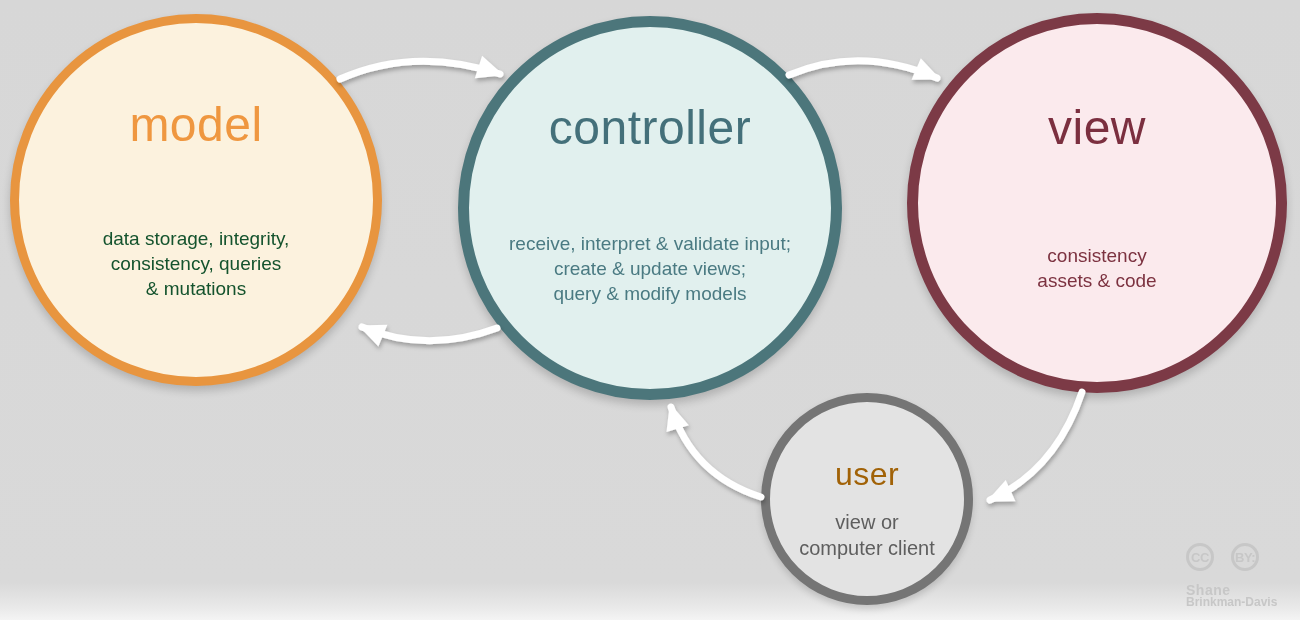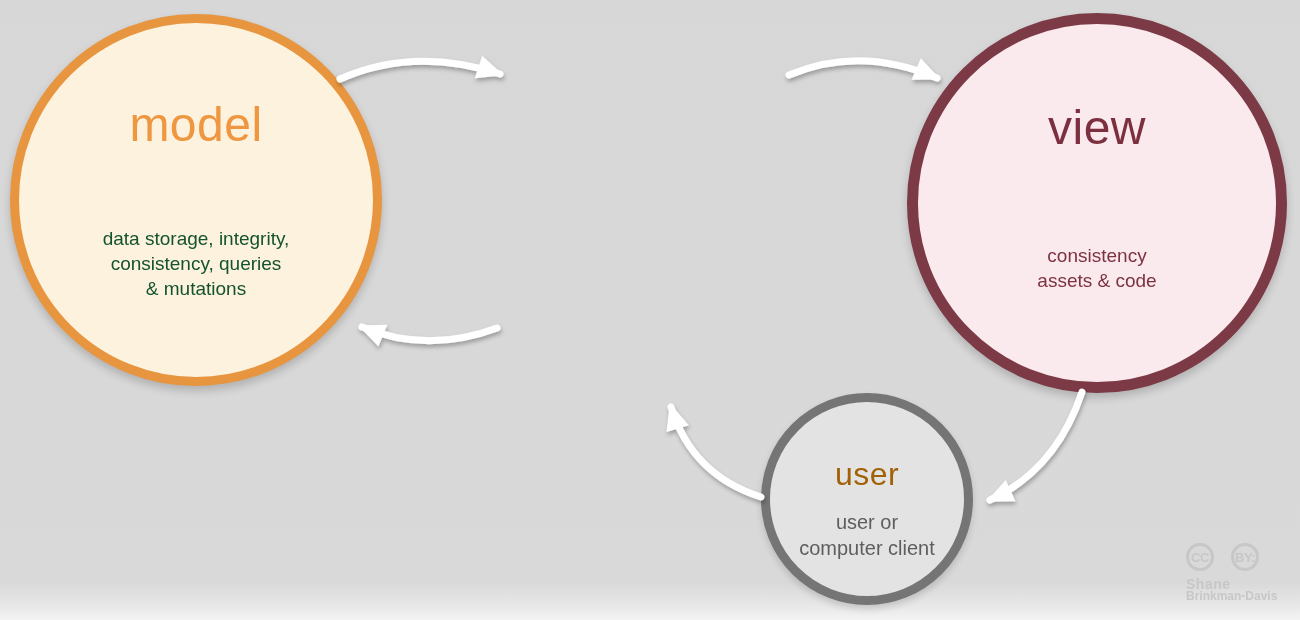--- a/index.html
+++ b/index.html
@@ -65,51 +65,59 @@
 
   
   .badge { position: absolute; left: 1186px; top: 543px; color: #C7C7C7; z-index: 2; }
   .badge .circles { display: flex; gap: 17px; }
   .badge .circles .disc {
     width: 28px; height: 28px; box-sizing: border-box;
     border: 3px solid #C7C7C7; border-radius: 50%;
     display: flex; align-items: center; justify-content: center;
     font-size: 13px; font-weight: bold; letter-spacing: -0.5px;
   }
-  .badge .names { margin-top: 7px; font-weight: bold; }
+  .badge .names { margin-top: 13px; font-weight: bold; }
   .badge .names .line1 { font-size: 14px; line-height: 12px; letter-spacing: 0.5px; }
   .badge .names .line2 { font-size: 12px; line-height: 12px; }
 </style>
 </head>
 <body>
 
 <div class="canvas">
 
   <div class="node model">
     <div class="title">model</div>
     <div class="body">
       <span>data storage, integrity,</span>
       <span>consistency, queries</span>
       <span>&amp; mutations</span>
     </div>
   </div>
 
+  <div class="node controller">
+    <div class="title">controller</div>
+    <div class="body">
+      <span>receive, interpret &amp; validate input;</span>
+      <span>create &amp; update views;</span>
+      <span>query &amp; modify models</span>
+    </div>
+  </div>
 
   <div class="node view">
     <div class="title">view</div>
     <div class="body">
       <span>consistency</span>
       <span>assets &amp; code</span>
     </div>
   </div>
 
   <div class="node user">
     <div class="title">user</div>
     <div class="body">
-      <span>user or</span>
+      <span>view or</span>
       <span>computer client</span>
     </div>
   </div>
 
   <svg class="arrows" width="1300" height="620" viewBox="0 0 1300 620">
     <defs>
       <marker id="ah" viewBox="0 0 10 10" refX="8.5" refY="5" markerWidth="4.6" markerHeight="3.8" orient="auto" markerUnits="strokeWidth">
         <path d="M0 0.6 L10 5 L0 9.4 Z" fill="#FFFFFF"></path>
       </marker>
       <filter id="ashadow" x="-30%" y="-30%" width="160%" height="160%">

